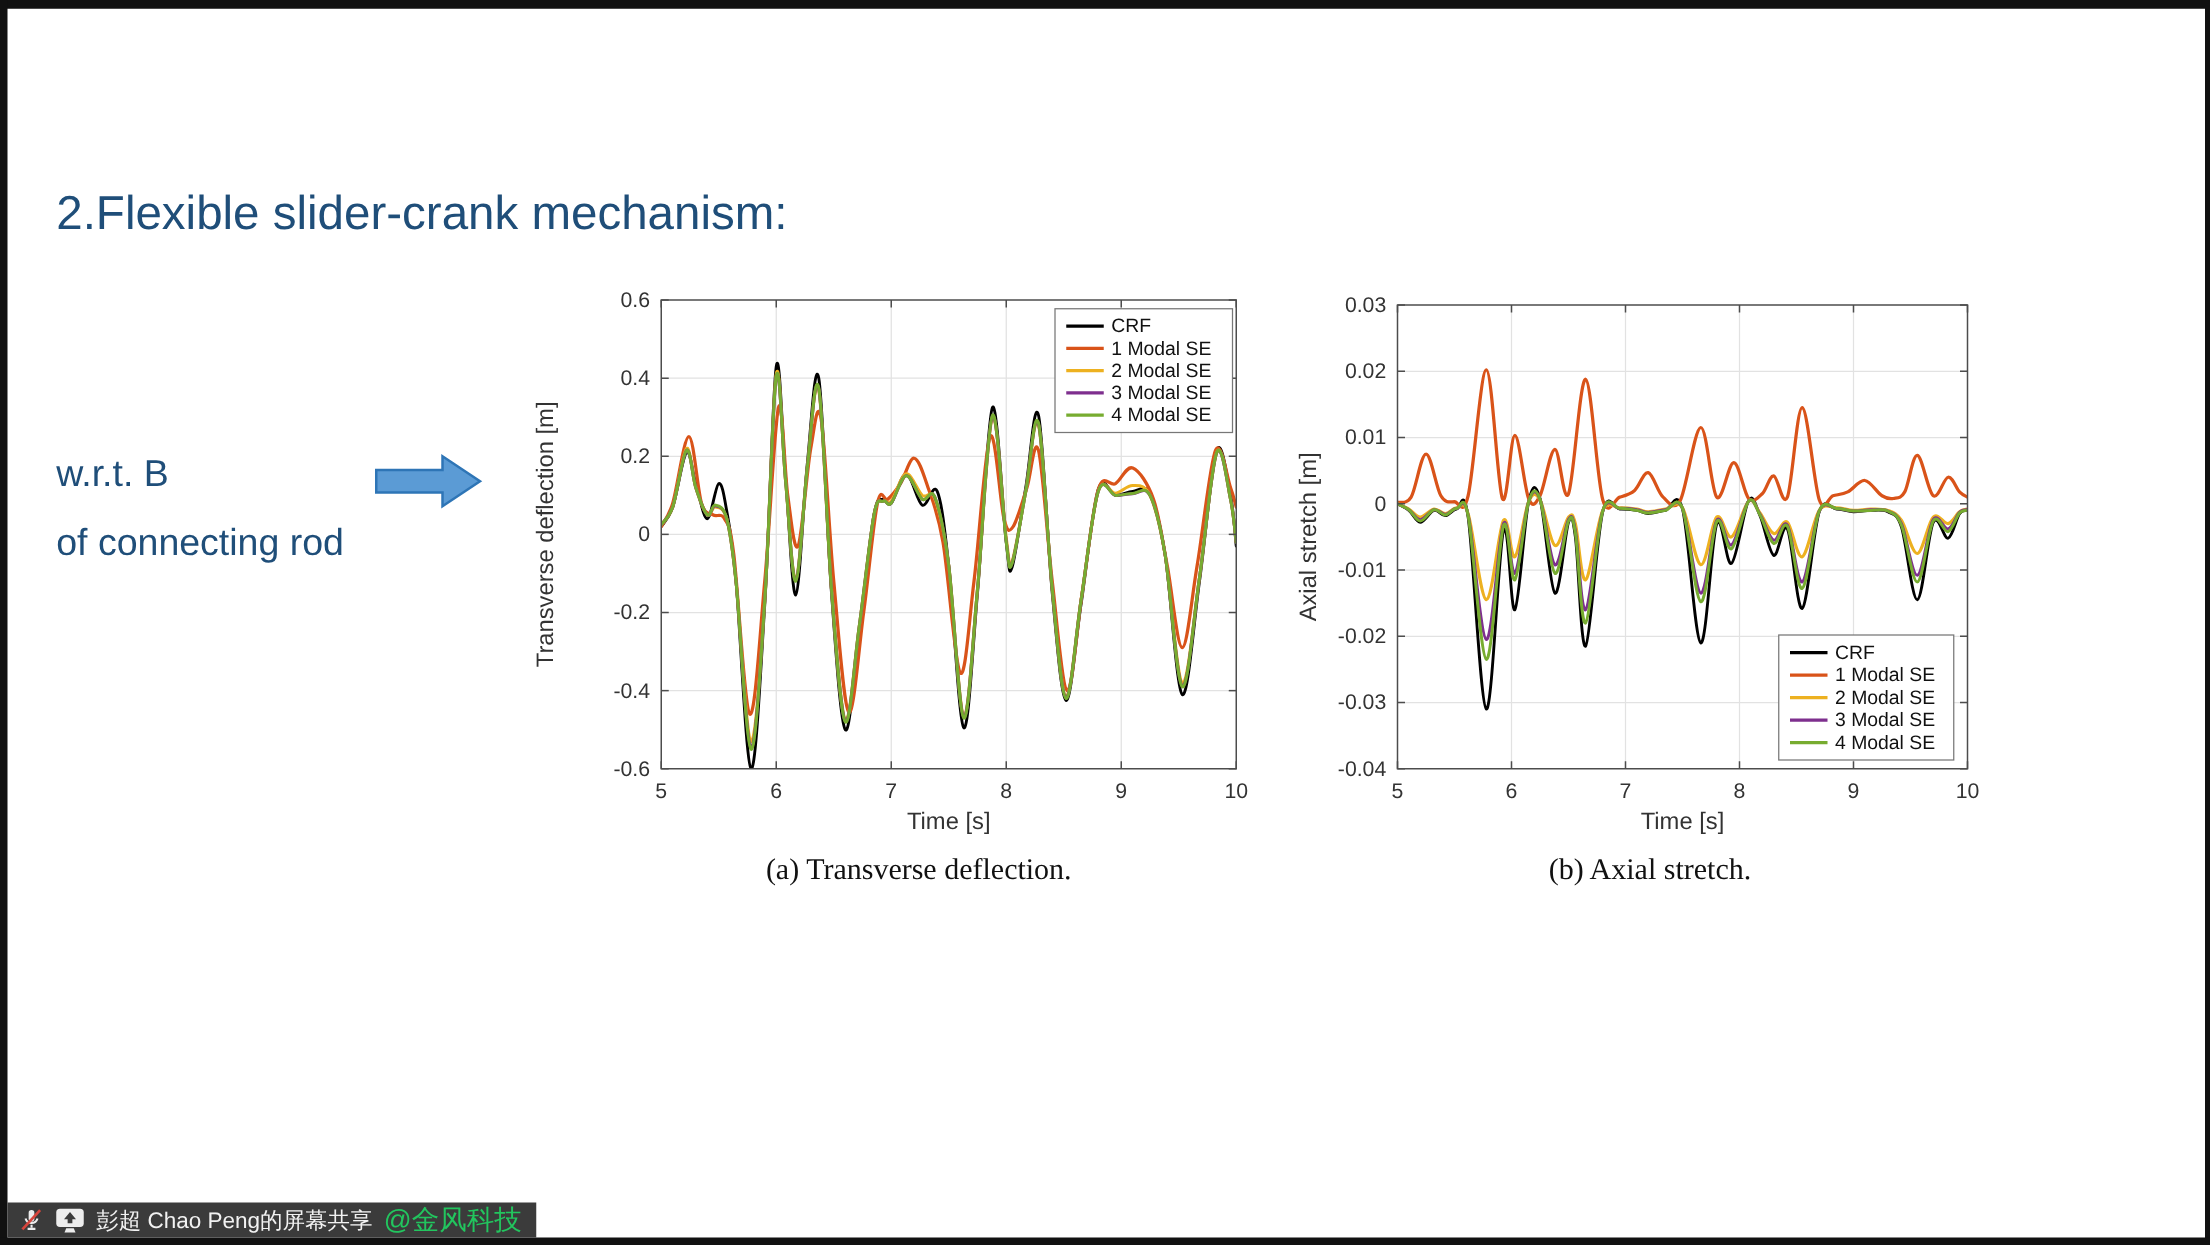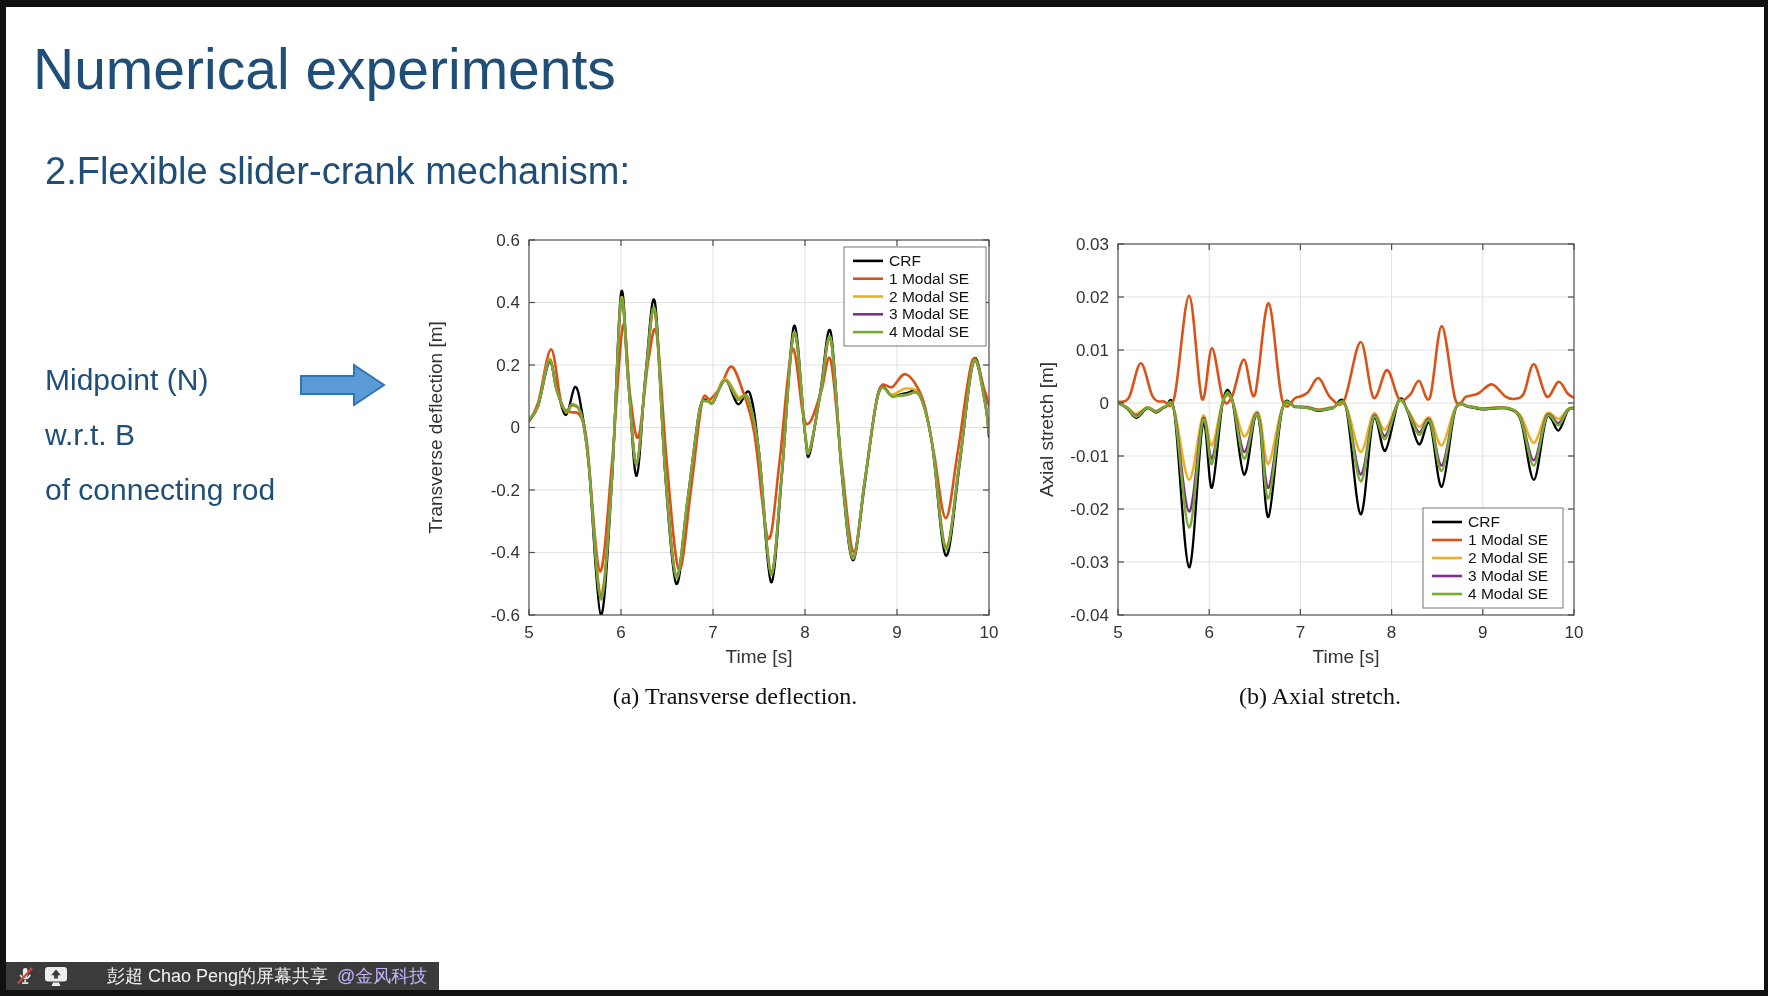--- a/index.html
+++ b/index.html
@@ -19,37 +19,35 @@
   .chart-svg{position:absolute;}
   #chart-a{left:420px;top:225px;}
   #chart-b{left:1035px;top:225px;}
   .caption{position:absolute;top:683px;width:580px;text-align:center;
            font-family:"Liberation Serif",serif;font-size:24px;color:#111;}
   #caption-a{left:445px;}
   #caption-b{left:1030px;}
 
   #share-bar{position:absolute;left:6px;top:962px;height:28px;background:#3B3B3B;
              display:inline-flex;align-items:center;gap:9px;padding:0 12px 0 9px;}
-  #share-bar .txt{color:#F2F2F2;font-size:18px;white-space:nowrap;margin-left:30px;}
-  #share-bar .mention{color:#c4b5fd;font-size:18px;white-space:nowrap;}
+  #share-bar .txt{color:#F2F2F2;font-size:18px;white-space:nowrap;}
+  #share-bar .mention{color:#22c55e;font-size:22px;white-space:nowrap;}
 </style>
 </head>
 <body>
 
 <div id="screen">
   <div class="border" id="border-top"></div>
   <div class="border" id="border-left"></div>
   <div class="border" id="border-right"></div>
   <div class="border" id="border-bottom"></div>
 
-  <div class="title">Numerical experiments</div>
   <div class="subtitle">2.Flexible slider-crank mechanism:</div>
 
   <div class="note">
-    <div>Midpoint (N)</div>
     <div>w.r.t. B</div>
     <div>of connecting rod</div>
   </div>
 
   <svg class="arrow" width="88" height="46" viewBox="0 0 88 46">
     <polygon points="2,14 55,14 55,3 85,23 55,43 55,32 2,32" fill="#5B9BD5" stroke="#2E75B6" stroke-width="2"></polygon>
   </svg>
 
   <svg id="chart-a" class="chart-svg" width="580" height="445" viewBox="0 0 580 445">
       <defs>

